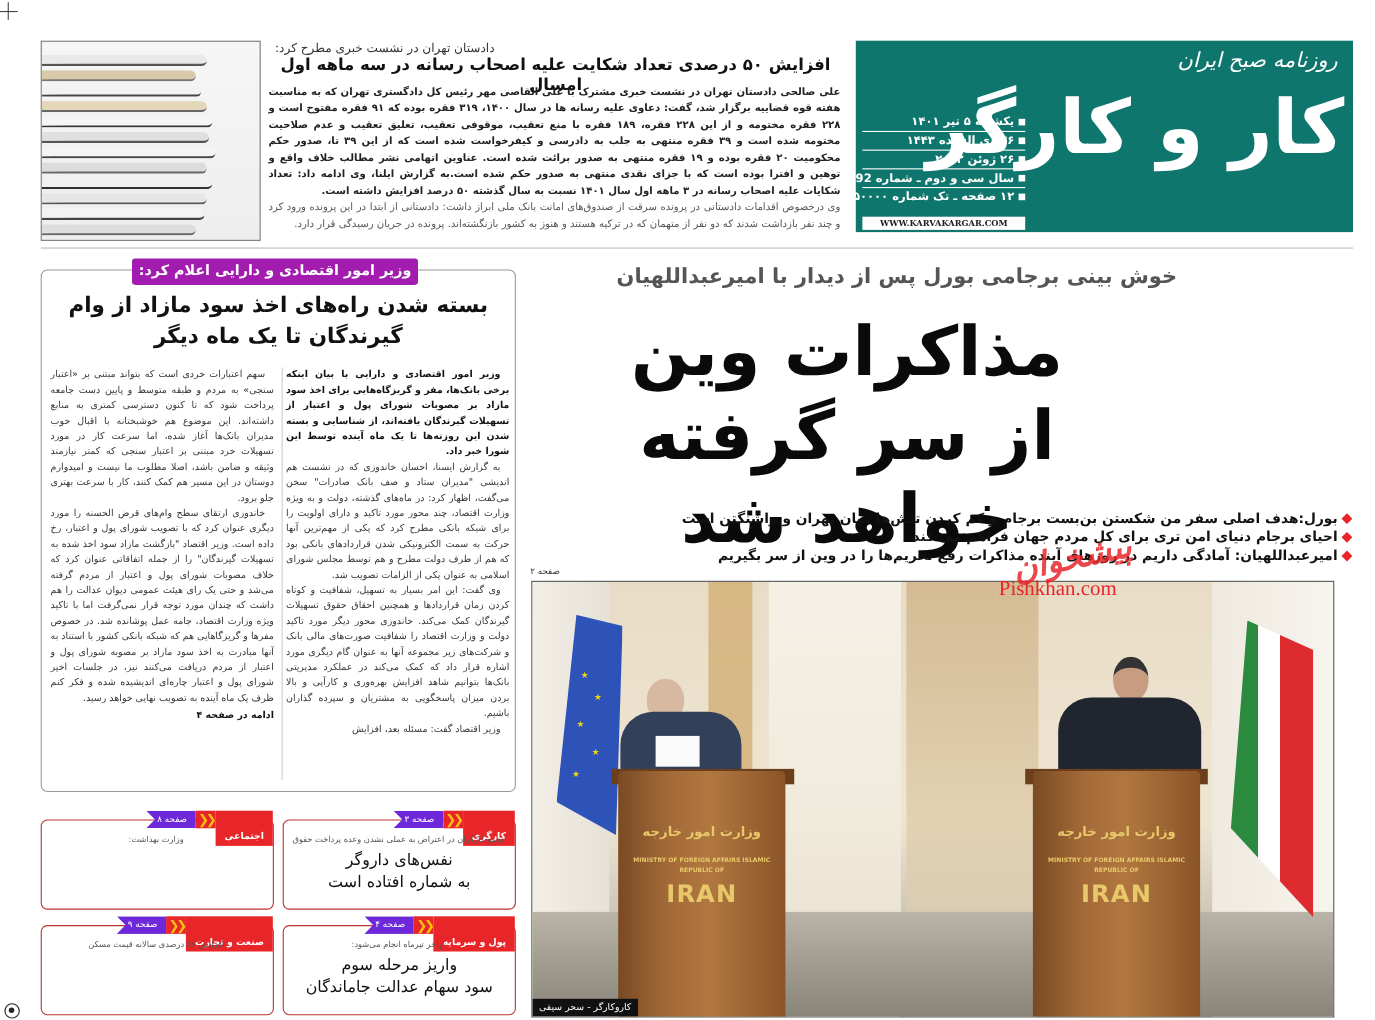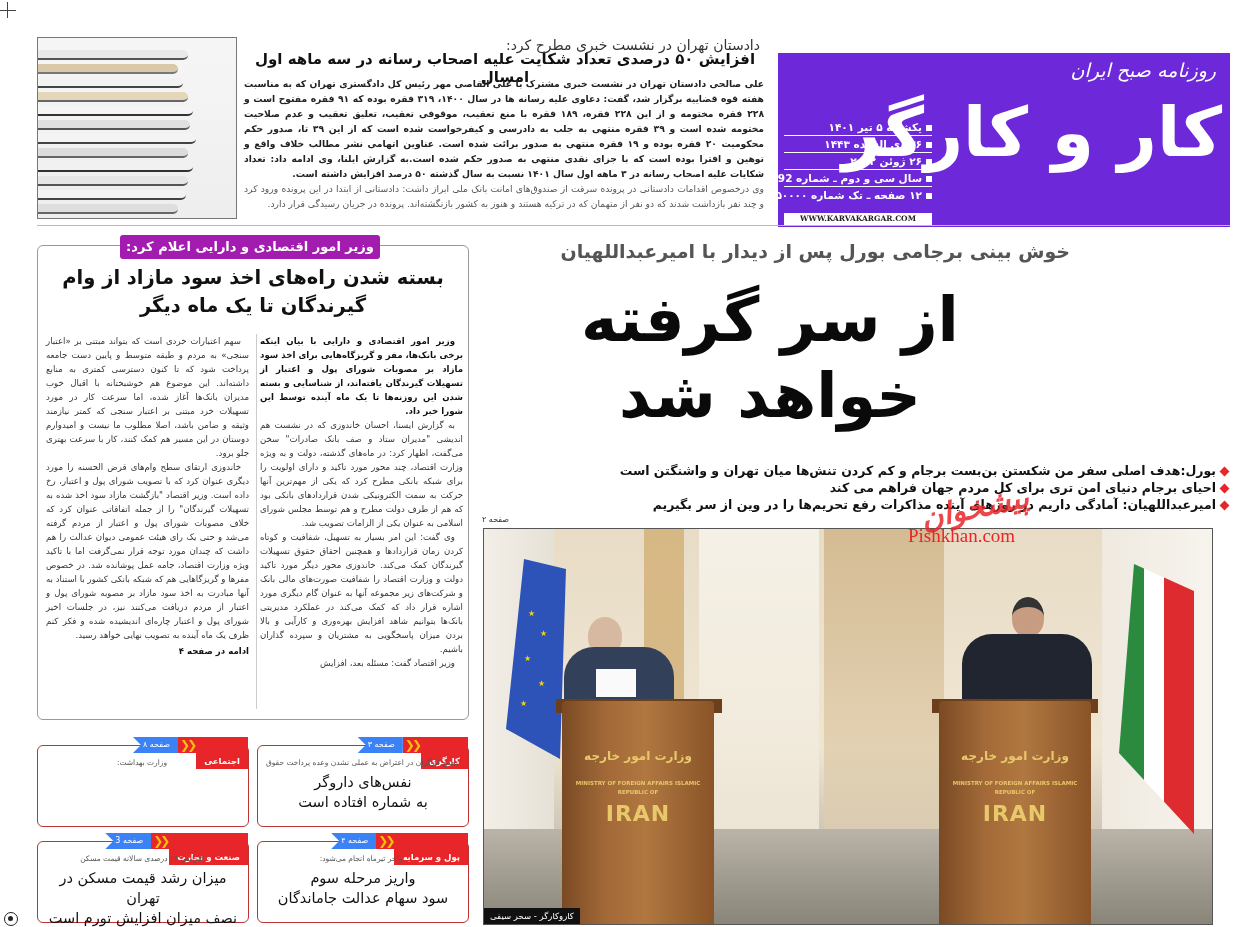--- a/index.html
+++ b/index.html
@@ -7,31 +7,31 @@
   .abs { position: absolute; }
   .rtl { direction: rtl; }
 
   
   .crop-h { left: 0; top: 10px; width: 16px; height: 1px; background: #444; }
   .crop-v { left: 7px; top: 2px; width: 1px; height: 16px; background: #444; }
   .reg-mark { left: 4px; top: 912px; width: 14px; height: 14px; border: 1.5px solid #222; border-radius: 50%; }
   .reg-mark::after { content: ""; position: absolute; left: 3px; top: 3px; width: 5px; height: 5px; background: #222; border-radius: 50%; }
 
   
-  .masthead { left: 778px; top: 37px; width: 452px; height: 174px; background: #6d28d9; margin-top: 16px; }
+  .masthead { left: 778px; top: 37px; width: 452px; height: 174px; background: #0f766e; }
   .mast-tagline { right: 14px; top: 6px; color: #fff; font-family: "DejaVu Serif", serif; font-style: italic; font-size: 19px; }
   .mast-logo { right: 8px; top: 46px; color: #fff; font-family: "DejaVu Sans", sans-serif; font-weight: bold; font-size: 68px; letter-spacing: -2px; line-height: 1; }
   .mast-info { left: 6px; top: 66px; width: 148px; }
   .mast-info .row { color: #fff; font-size: 10.5px; font-weight: bold; padding: 2px 0 2px 0; border-bottom: 1px solid #fff; text-align: right; white-space: nowrap; }
   .mast-info .row:last-child { border-bottom: none; }
   .mast-info .row .sq { display: inline-block; width: 6px; height: 6px; background: #fff; margin-left: 4px; vertical-align: middle; }
   .mast-web { left: 6px; top: 160px; width: 148px; height: 12px; background: #fff; color: #222; font-family: "DejaVu Serif", serif; font-weight: bold; font-size: 7.5px; text-align: center; line-height: 12px; }
 
   
-  .top-kicker { left: 250px; top: 37px; width: 510px; text-align: right; font-size: 14px; color: #333; }
+  .top-kicker { left: 250px; top: 37px; width: 510px; text-align: left; font-size: 11px; color: #333; }
   .top-title { left: 250px; top: 50px; width: 510px; text-align: center; font-size: 15px; font-weight: bold; }
   .top-body { left: 244px; top: 76px; width: 520px; font-size: 9.2px; line-height: 15px; text-align: justify; }
   .top-body .bold { font-weight: bold; color: #222; }
   .top-body .light { color: #555; }
   .news-photo { left: 37px; top: 37px; width: 200px; height: 182px; border: 1px solid #777; background: linear-gradient(180deg, #f6f6f6 0%, #eee 100%); overflow: hidden; }
   .paper-stack { position: absolute; left: 0; width: 150px; height: 10px; border-radius: 0 8px 8px 0; }
 
   .rule-top { left: 37px; top: 225px; width: 1193px; height: 1px; background: #bbb; }
 
   
@@ -69,21 +69,21 @@
   .col .lead { font-weight: bold; color: #111; }
   .col p { text-indent: 8px; }
   .col .cont { font-weight: bold; color: #111; margin-top: 2px; text-indent: 0; }
   .col-divider { left: 256px; top: 334px; width: 1px; height: 375px; background: #ccc; }
 
   
   .teaser { width: 212px; height: 82px; border: 1px solid #b33; border-radius: 6px; background: #fff; }
   .teaser-head { position: absolute; top: -9px; right: 0; height: 16px; display: flex; direction: rtl; }
   .teaser-cat { background: #e8262a; color: #fff; font-size: 8.5px; font-weight: bold; padding: 16px 8px; line-height: 16px; }
   .teaser-chev { background: #e8262a; color: #f4c20d; font-size: 12px; font-weight: bold; line-height: 16px; padding: 0 2px; letter-spacing: -3px; }
-  .teaser-page { background: #3b82f6; color: #fff; font-size: 8px; line-height: 16px; padding: 0 8px 0 10px; clip-path: polygon(0 0, 100% 0, 100% 100%, 0 100%, 8px 50%); }
+  .teaser-page { background: #6d28d9; color: #fff; font-size: 8px; line-height: 16px; padding: 0 8px 0 10px; clip-path: polygon(0 0, 100% 0, 100% 100%, 0 100%, 8px 50%); }
   .teaser-kicker { position: absolute; top: 12px; left: 4px; right: 6px; text-align: center; font-size: 7.5px; color: #555; white-space: nowrap; overflow: hidden; }
   .teaser-title { position: absolute; top: 26px; left: 4px; right: 4px; text-align: center; font-size: 14.5px; line-height: 20px; color: #111; }
 </style>
 </head>
 <body>
 
 <div class="abs crop-h"></div>
 <div class="abs crop-v"></div>
 <div class="abs reg-mark"></div>
 
@@ -118,20 +118,21 @@
 <div class="abs top-title rtl">افزایش ۵۰ درصدی تعداد شکایت علیه اصحاب رسانه در سه ماهه اول امسال</div>
 <div class="abs top-body rtl">
   <span class="bold">علی صالحی دادستان تهران در نشست خبری مشترک با علی القاصی مهر رئیس کل دادگستری تهران که به مناسبت هفته قوه قضاییه برگزار شد، گفت: دعاوی علیه رسانه ها در سال ۱۴۰۰، ۳۱۹ فقره بوده که ۹۱ فقره مفتوح است و ۲۲۸ فقره مختومه و از این ۲۲۸ فقره، ۱۸۹ فقره با منع تعقیب، موقوفی تعقیب، تعلیق تعقیب و عدم صلاحیت مختومه شده است و ۳۹ فقره منتهی به جلب به دادرسی و کیفرخواست شده است که از این ۳۹ تا، صدور حکم محکومیت ۲۰ فقره بوده و ۱۹ فقره منتهی به صدور برائت شده است. عناوین اتهامی نشر مطالب خلاف واقع و توهین و افترا بوده است که با جزای نقدی منتهی به صدور حکم شده است.به گزارش ایلنا، وی ادامه داد: تعداد شکایات علیه اصحاب رسانه در ۳ ماهه اول سال ۱۴۰۱ نسبت به سال گذشته ۵۰ درصد افزایش داشته است.</span>
   <div class="light">وی درخصوص اقدامات دادستانی در پرونده سرقت از صندوق‌های امانت بانک ملی ابراز داشت: دادستانی از ابتدا در این پرونده ورود کرد و چند نفر بازداشت شدند که دو نفر از متهمان که در ترکیه هستند و هنوز به کشور بازنگشته‌اند. پرونده در جریان رسیدگی قرار دارد.</div>
 </div>
 
 <div class="abs rule-top"></div>
 
 <div class="abs lead-kicker rtl">خوش بینی برجامی بورل پس از دیدار با امیرعبداللهیان</div>
 <div class="abs lead-title rtl">
+  <div>مذاکرات وین</div>
   <div>از سر گرفته خواهد شد</div>
 </div>
 <div class="abs lead-bullets rtl">
   <div class="b"><span class="diamond"></span><span>بورل:هدف اصلی سفر من شکستن بن‌بست برجام و کم کردن تنش‌ها میان تهران و واشنگتن است</span></div>
   <div class="b"><span class="diamond"></span><span>احیای برجام دنیای امن تری برای کل مردم جهان فراهم می کند</span></div>
   <div class="b"><span class="diamond"></span><span>امیرعبداللهیان: آمادگی داریم در روزهای آینده مذاکرات رفع تحریم‌ها را در وین از سر بگیریم</span></div>
 </div>
 <div class="abs page-ref rtl">صفحه ۲</div>
 
 <div class="abs photo">
@@ -226,20 +227,16 @@
   <div class="teaser-title">
     <div>واریز مرحله سوم</div>
     <div>سود سهام عدالت جاماندگان</div>
   </div>
 </div>
 
 <div class="abs teaser rtl" style="left:37px;top:841px;">
   <div class="teaser-head">
     <span class="teaser-cat">صنعت و تجارت</span>
     <span class="teaser-chev">❮❮</span>
-    <span class="teaser-page">صفحه 3</span>
+    <span class="teaser-page">صفحه ۹</span>
   </div>
   <div class="teaser-kicker">افزایش ۲۶ درصدی سالانه قیمت مسکن</div>
-  <div class="teaser-title">
-    <div>میزان رشد قیمت مسکن در تهران</div>
-    <div>نصف میزان افزایش تورم است</div>
-  </div>
 </div>
 
 </body></html>

